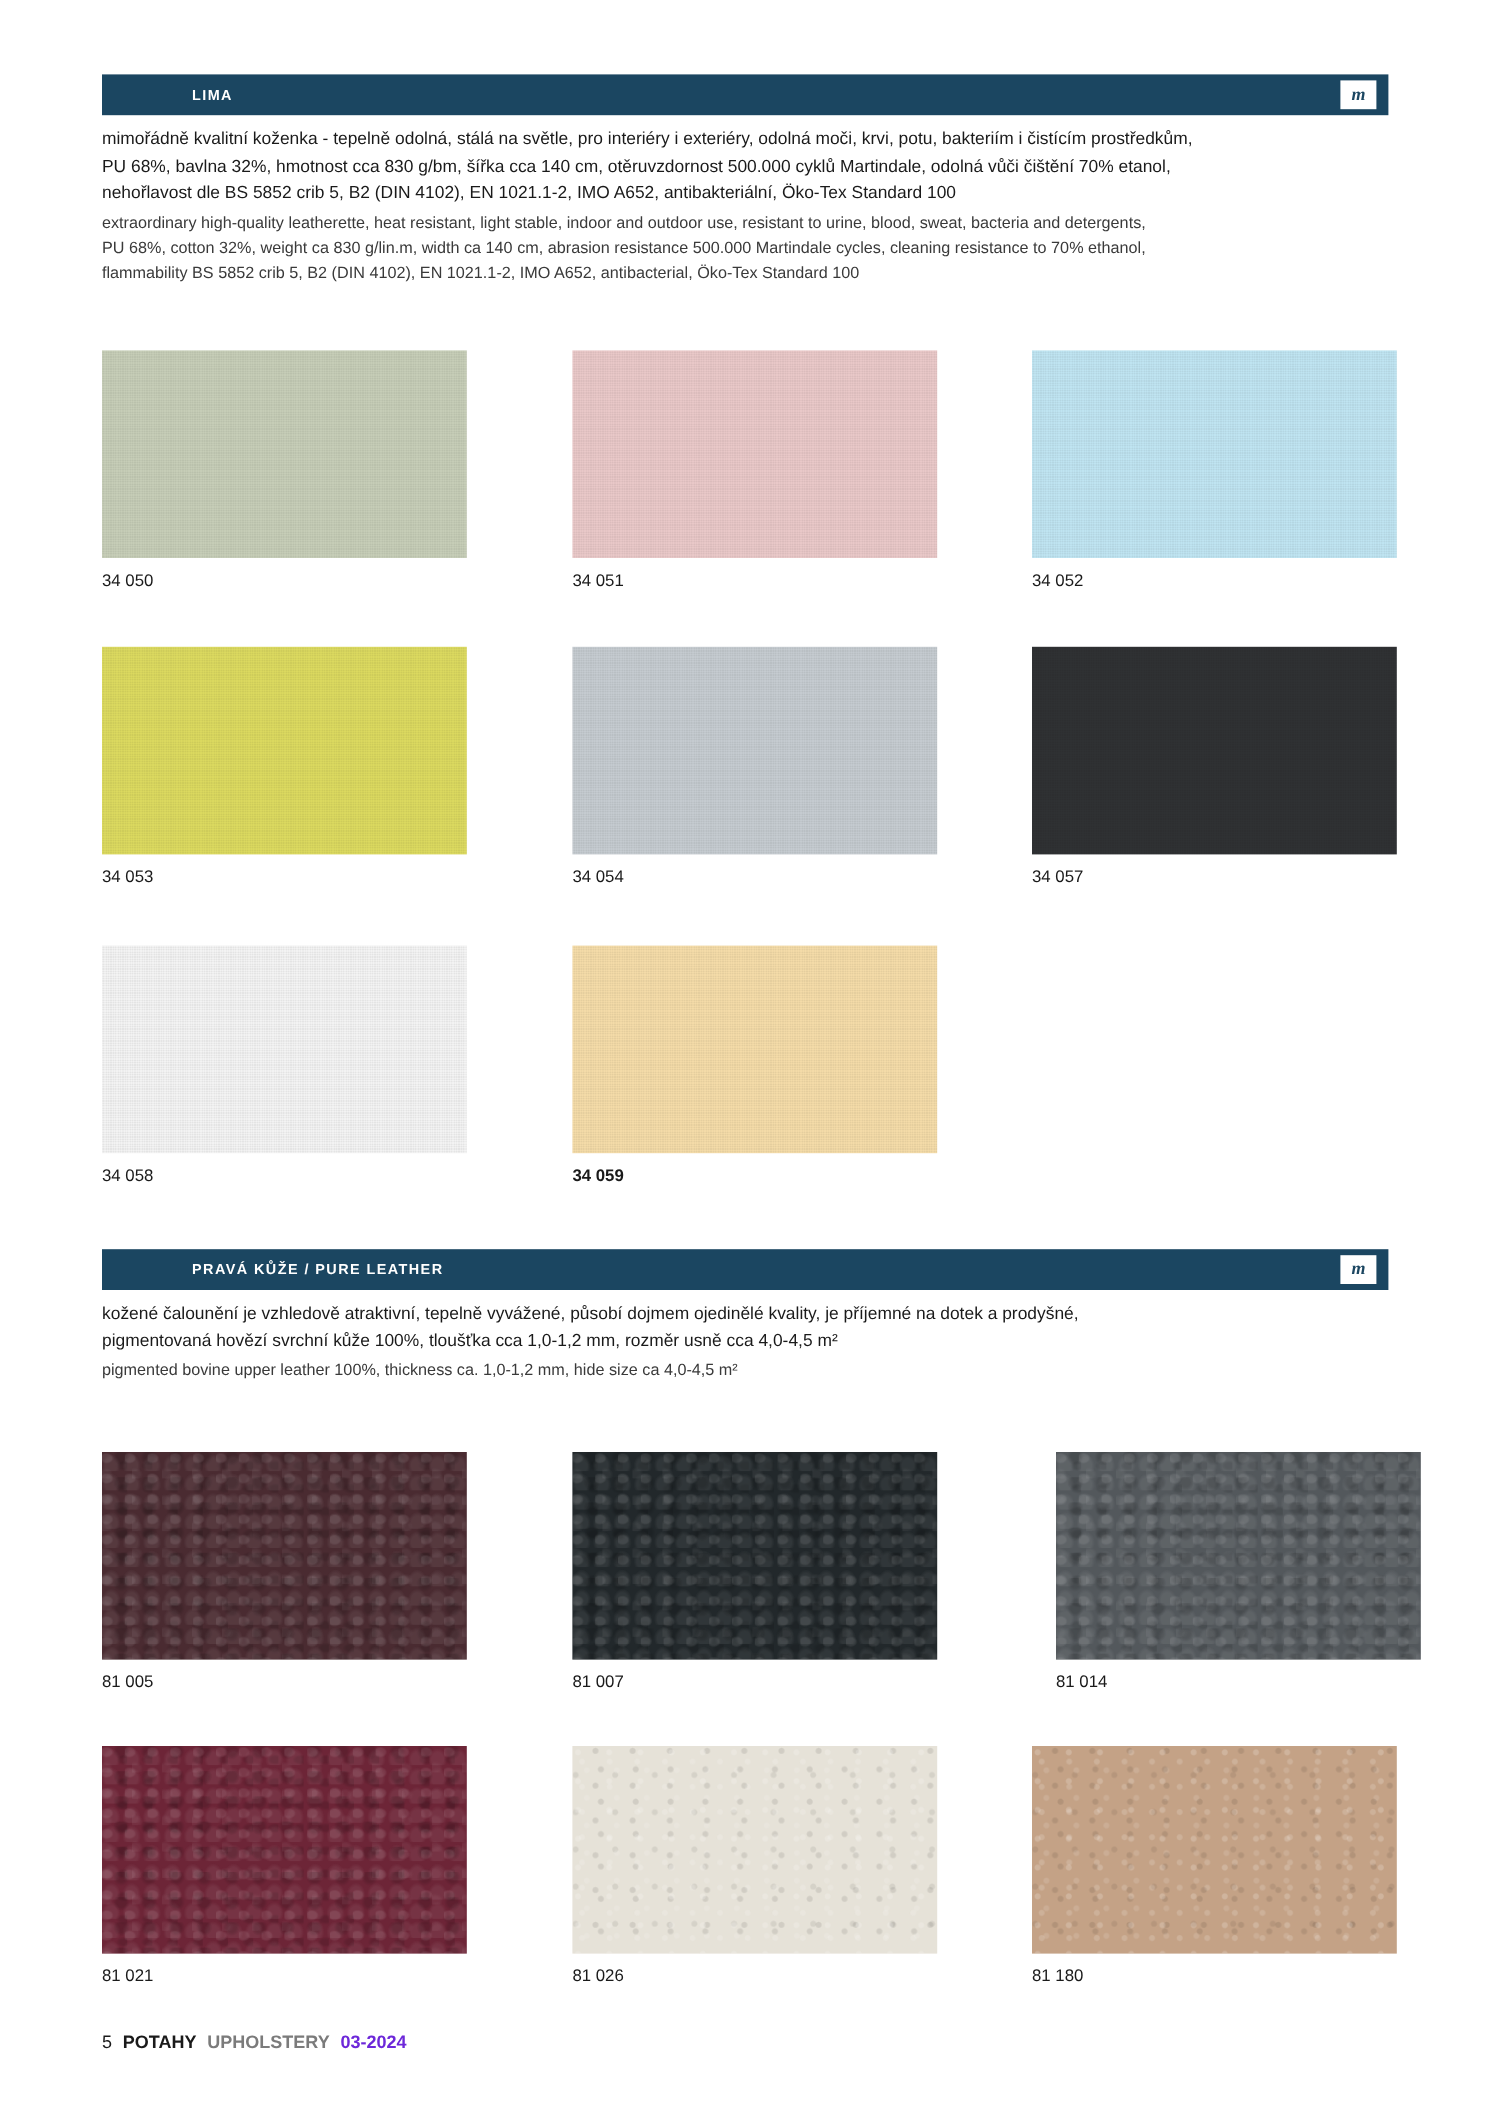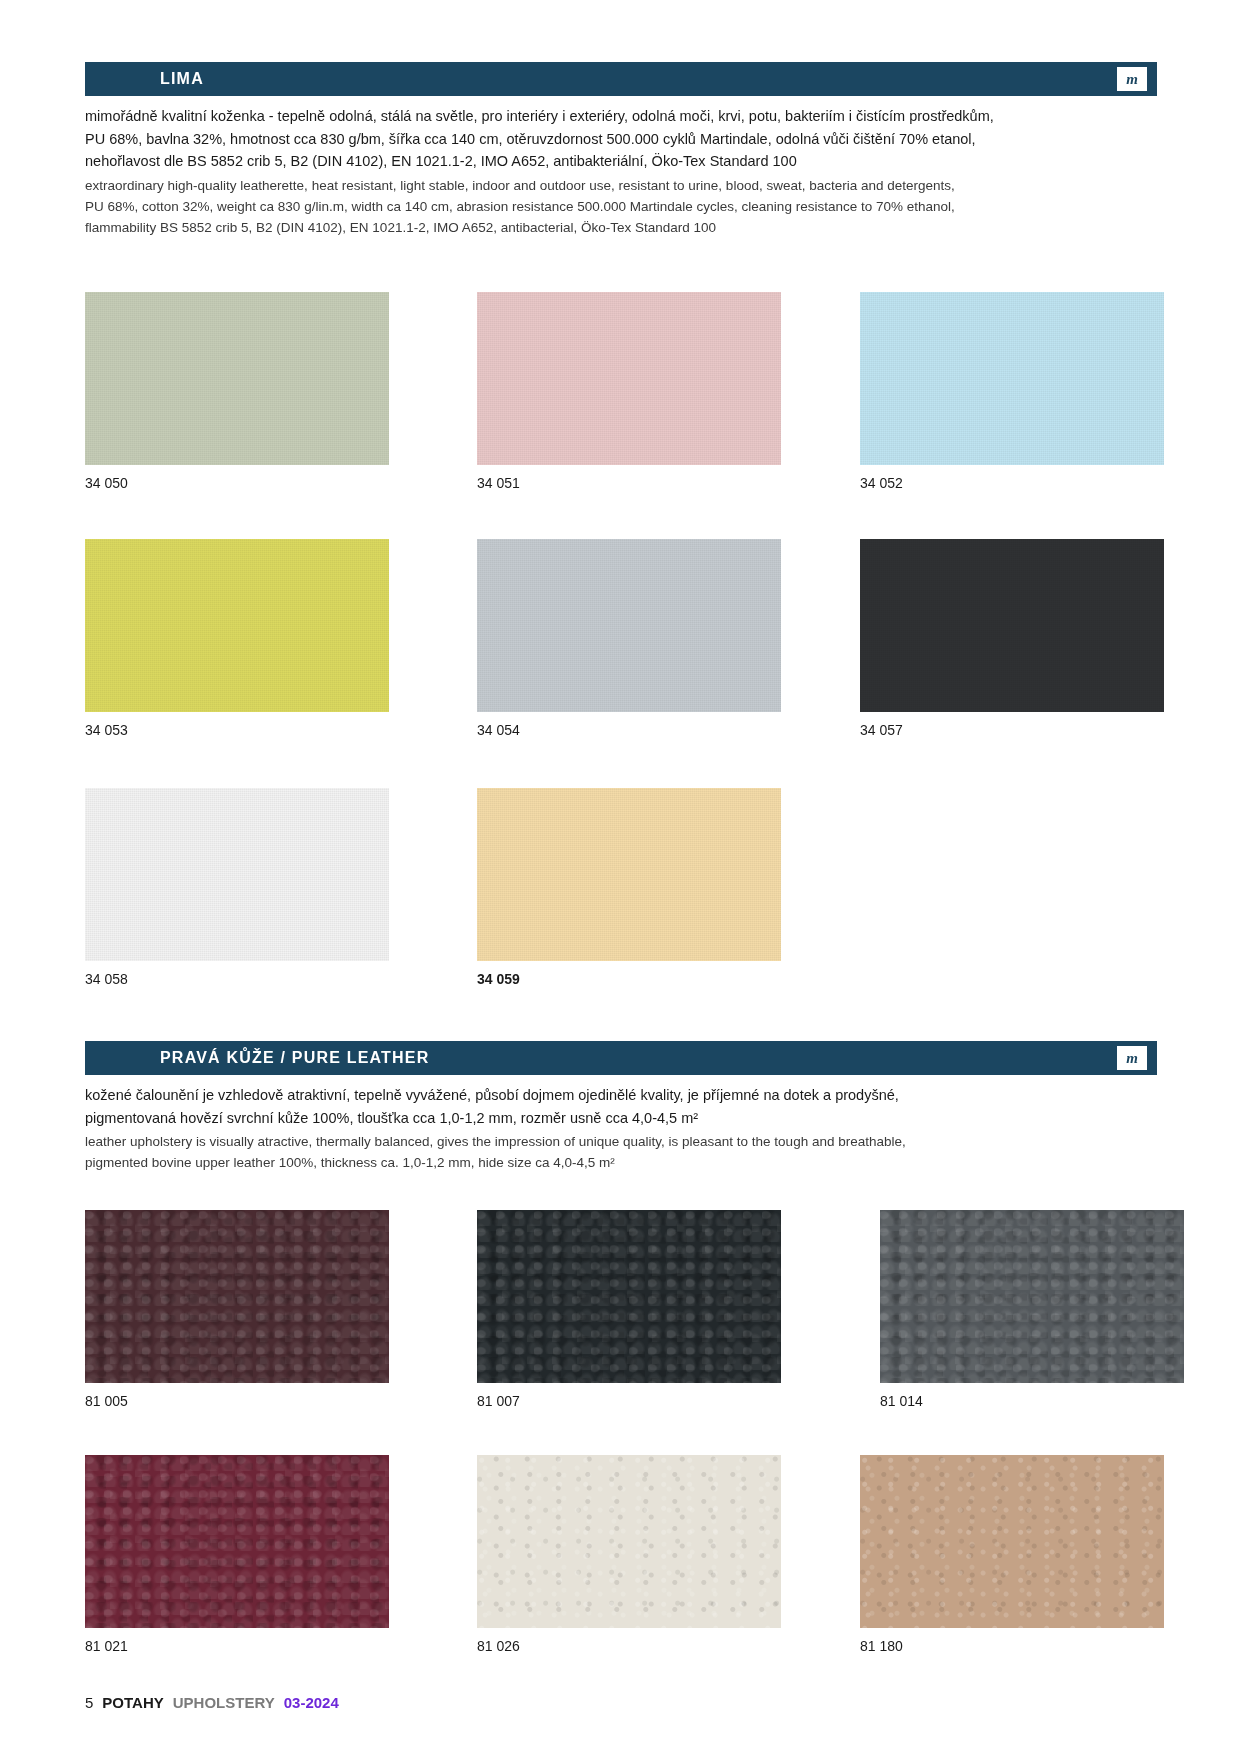--- a/index.html
+++ b/index.html
@@ -27,21 +27,21 @@
     position: absolute;
     left: 85px;
     width: 1072px;
     height: 34px;
     background: #1b4661;
     display: flex;
     align-items: center;
   }
   .section-bar .title {
     color: #ffffff;
-    font-size: 16px;
+    font-size: 12px;
     font-weight: bold;
     letter-spacing: 1.2px;
     margin-left: 75px;
   }
   .section-bar .logo {
     position: absolute;
     right: 10px;
     top: 5px;
     width: 30px;
     height: 24px;
@@ -211,21 +211,20 @@
     <span class="title">PRAVÁ KŮŽE / PURE LEATHER</span>
     <span class="logo">m</span>
   </div>
 
   <div class="desc" style="top:1084px;">
     <div class="cz">
       <div>kožené čalounění je vzhledově atraktivní, tepelně vyvážené, působí dojmem ojedinělé kvality, je příjemné na dotek a prodyšné,</div>
       <div>pigmentovaná hovězí svrchní kůže 100%, tloušťka cca 1,0-1,2 mm, rozměr usně cca 4,0-4,5 m²</div>
     </div>
     <div class="en">
-      <div>leather upholstery is visually atractive, thermally balanced, gives the impression of unique quality, is pleasant to the tough and breathable,</div>
       <div>pigmented bovine upper leather 100%, thickness ca. 1,0-1,2 mm, hide size ca 4,0-4,5 m²</div>
     </div>
   </div>
 
   <div class="swatch" style="left:85px;  top:1210px;">
     <div class="sw-img tex-leather" id="l0" style="background-color: rgb(74, 43, 49);"></div>
     <div class="sw-label">81 005</div>
   </div>
   <div class="swatch" style="left:477px; top:1210px;">
     <div class="sw-img tex-leather" id="l1" style="background-color: rgb(34, 40, 43);"></div>

